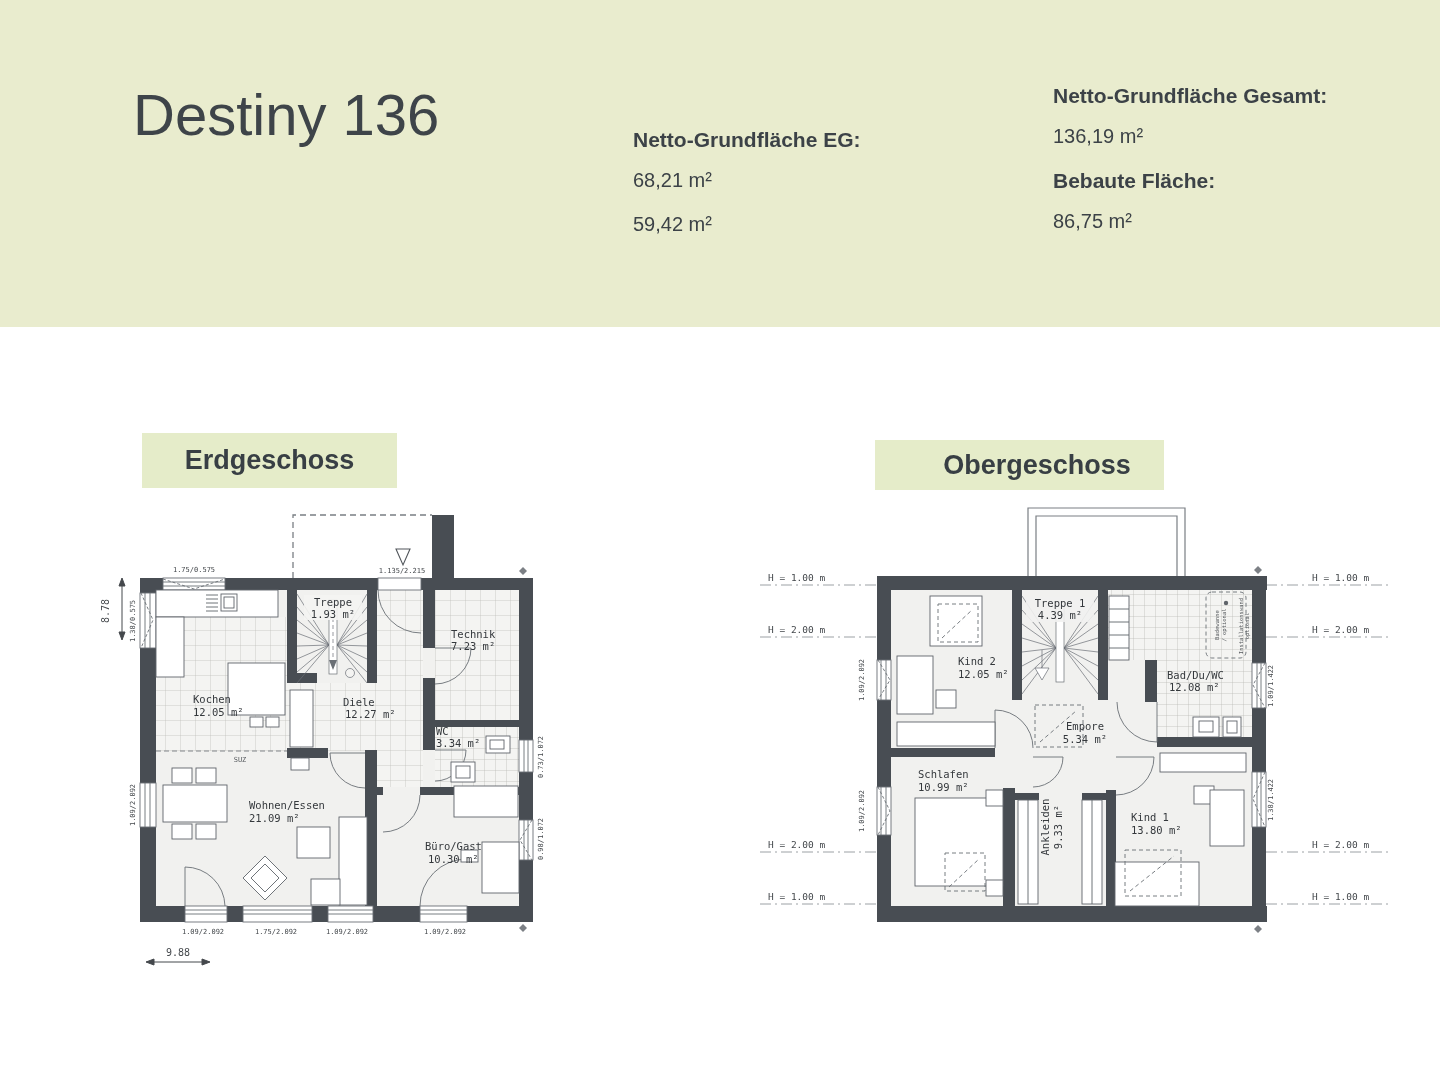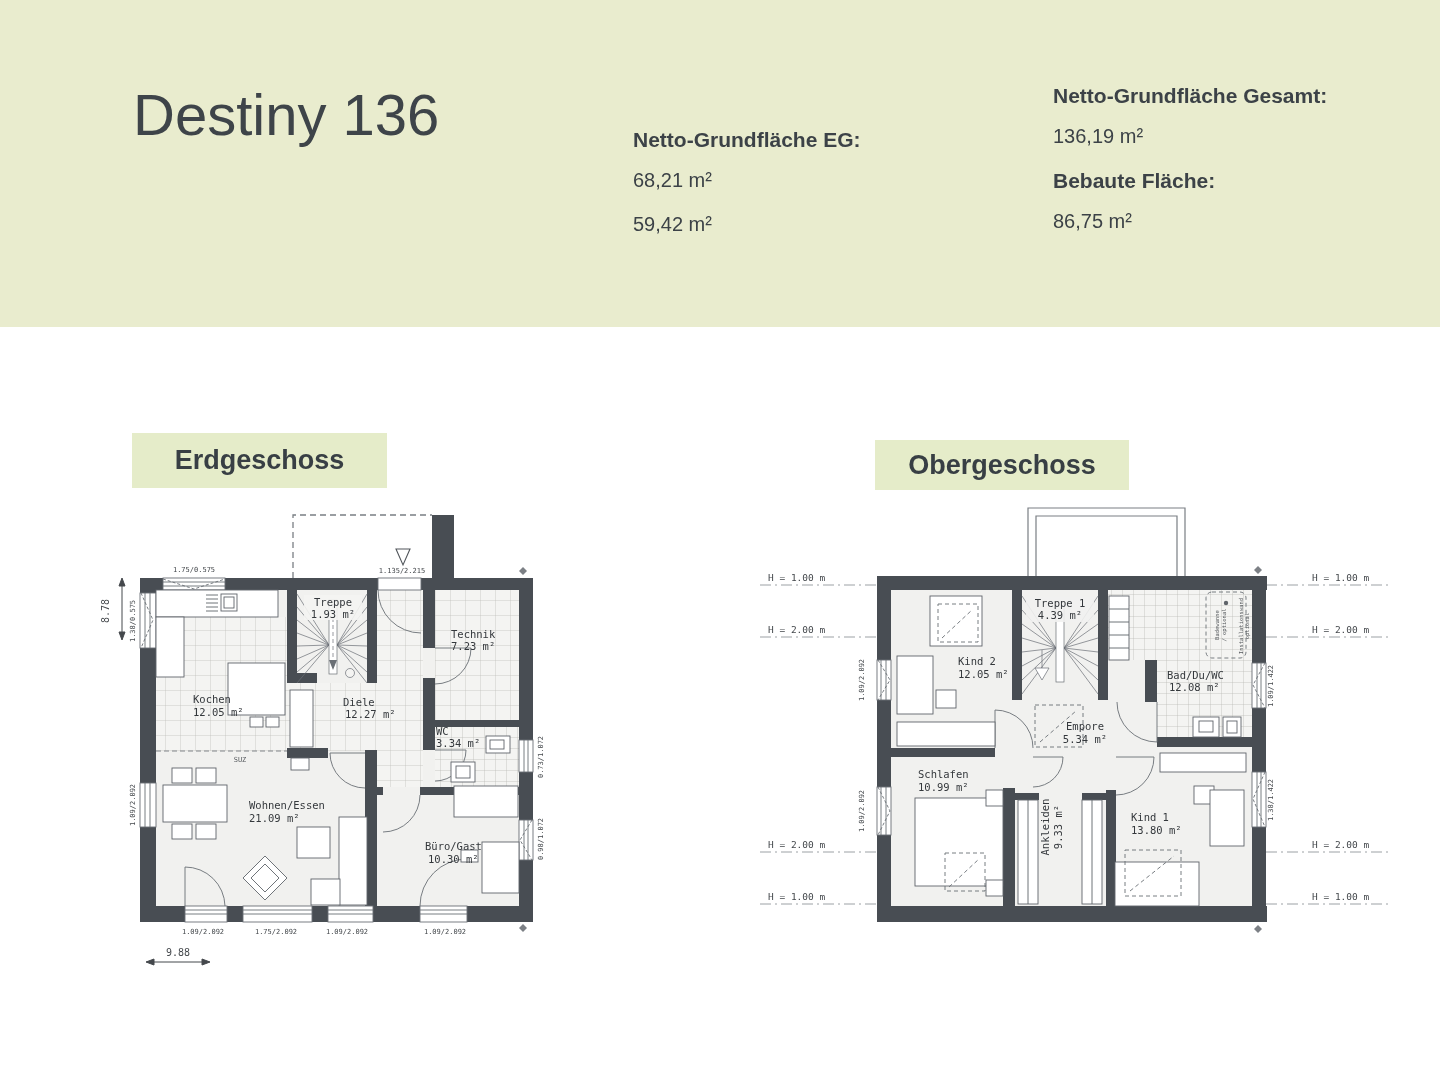--- a/index.html
+++ b/index.html
@@ -8,22 +8,22 @@
   .band{position:absolute;left:0;top:0;width:1440px;height:327px;background:#e9ecce;}
   .title{position:absolute;left:133px;top:76px;font-size:58px;line-height:1.36;
          font-weight:300;color:#3e4449;letter-spacing:0;}
   .statcol{position:absolute;top:84px;width:400px;color:#3c4247;}
   .statcol .slabel{font-size:21px;font-weight:bold;margin-bottom:17px;}
   .statcol .svalue{font-size:20px;font-weight:normal;margin-bottom:21px;}
   .col1{left:633px;margin-top:44px;}
   .col2{left:1053px;}
   .floorlabel{position:absolute;background:#e5ecc9;color:#383f44;font-size:27px;
               font-weight:600;display:flex;align-items:center;justify-content:center;}
-  .lab-eg{left:132px;top:433px;width:255px;height:55px;}
-  .lab-og{left:875px;top:440px;width:254px;height:50px;}
+  .lab-eg{left:142px;top:433px;width:255px;height:55px;}
+  .lab-og{left:875px;top:440px;width:254px;height:50px;padding-left:35px;}
   svg.plan{position:absolute;}
   .rm{font:10.5px "DejaVu Sans Mono",monospace;fill:#34383c;}
   .dm{font:7px "DejaVu Sans Mono",monospace;fill:#44484c;}
   .bg{font:10px "DejaVu Sans Mono",monospace;fill:#44484c;}
   .hl{font:9.5px "DejaVu Sans Mono",monospace;fill:#44484c;}
   .nt{font:5.5px "DejaVu Sans Mono",monospace;fill:#55595d;}
   .suz{font:7px "DejaVu Sans Mono",monospace;fill:#55595d;}
   .mid{text-anchor:middle;}
 </style>
 </head>

